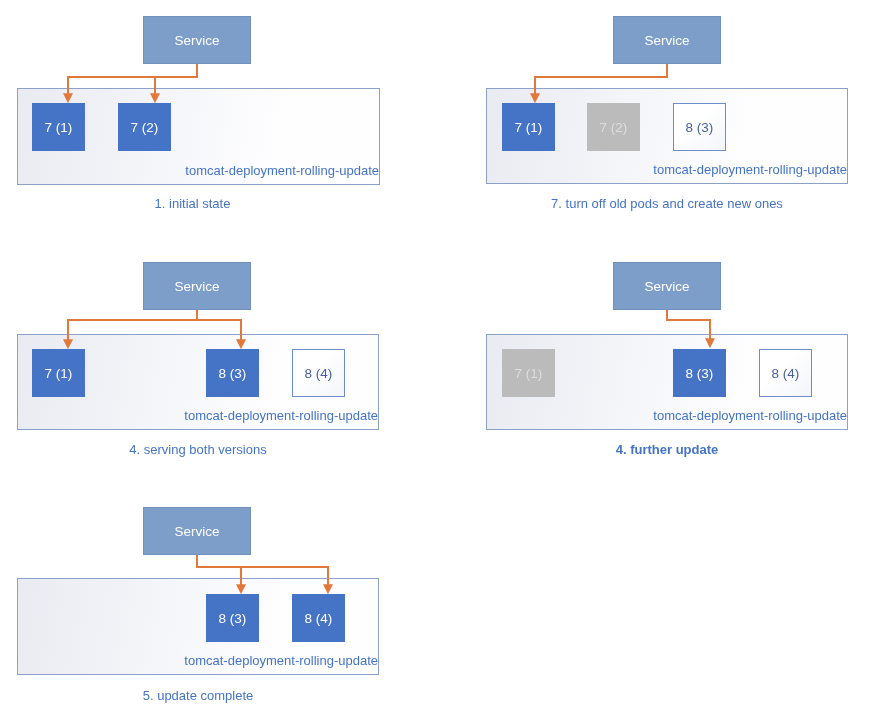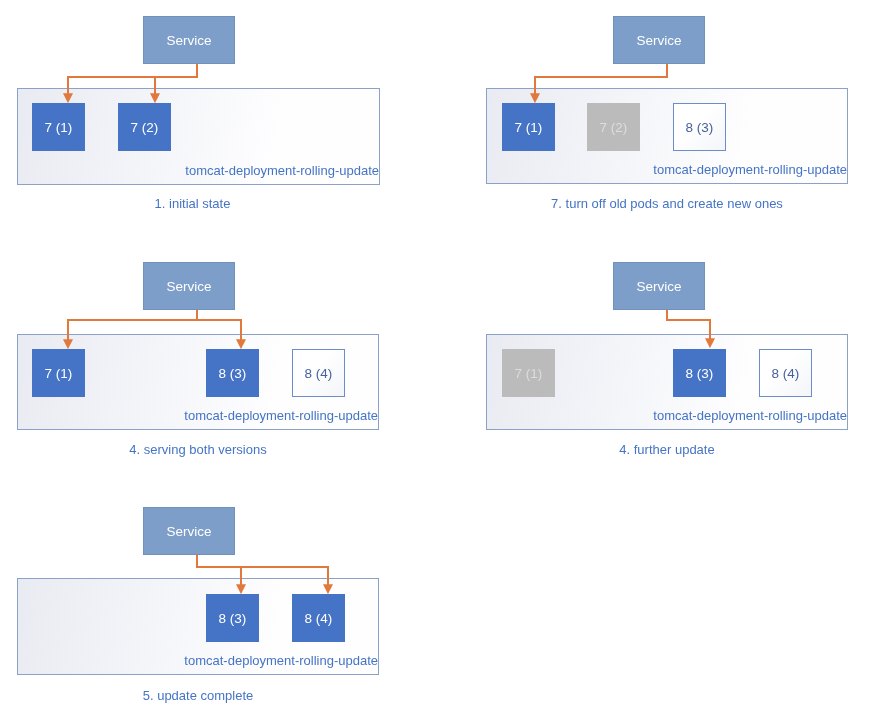--- a/index.html
+++ b/index.html
@@ -17,21 +17,21 @@
     --arrow:#E2793C;
     --deployment-text:#4574C5;
     --caption-text:#4574C5;
   }
   html,body{margin:0;padding:0;background:#ffffff;}
   .stage{
     position:relative;width:870px;height:718px;background:#ffffff;overflow:hidden;
     font-family:"Liberation Sans",sans-serif;
   }
   .service{
-    position:absolute;width:92px;height:48px;
+    position:absolute;width:108px;height:48px;
     background:var(--service-fill);
     border:1px solid var(--service-border);
     box-sizing:border-box;
     color:#ffffff;font-size:13.5px;
     display:flex;align-items:center;justify-content:center;
   }
   .container-box{
     position:absolute;box-sizing:border-box;
     border:1px solid var(--container-border);
     background:linear-gradient(100deg,var(--container-fill-left) 0%,var(--container-fill-right) 72%);
@@ -103,21 +103,21 @@
   </section>
 
   <section>
     <div class="service" style="left:613px;top:262px;">Service</div>
     <div class="container-box" style="left:486px;top:334px;width:362px;height:96px;">
       <div class="deployment-label">tomcat-deployment-rolling-update</div>
     </div>
     <div class="pod" style="left:502px;top:349px;" data-state="stopped">7 (1)</div>
     <div class="pod" style="left:673px;top:349px;" data-state="running">8 (3)</div>
     <div class="pod" style="left:759px;top:349px;" data-state="new">8 (4)</div>
-    <div class="caption" style="left:486px;top:442px;width:362px;">4. further update</div>
+    <div class="caption" style="left:486px;top:442px;width:362px;font-weight:bold;">4. further update</div>
   </section>
 
   <section>
     <div class="service" style="left:143px;top:507px;">Service</div>
     <div class="container-box" style="left:17px;top:578px;width:362px;height:97px;">
       <div class="deployment-label">tomcat-deployment-rolling-update</div>
     </div>
     <div class="pod" style="left:206px;top:594px;" data-state="running">8 (3)</div>
     <div class="pod" style="left:292px;top:594px;" data-state="running">8 (4)</div>
     <div class="caption" style="left:17px;top:688px;width:362px;">5. update complete</div>

